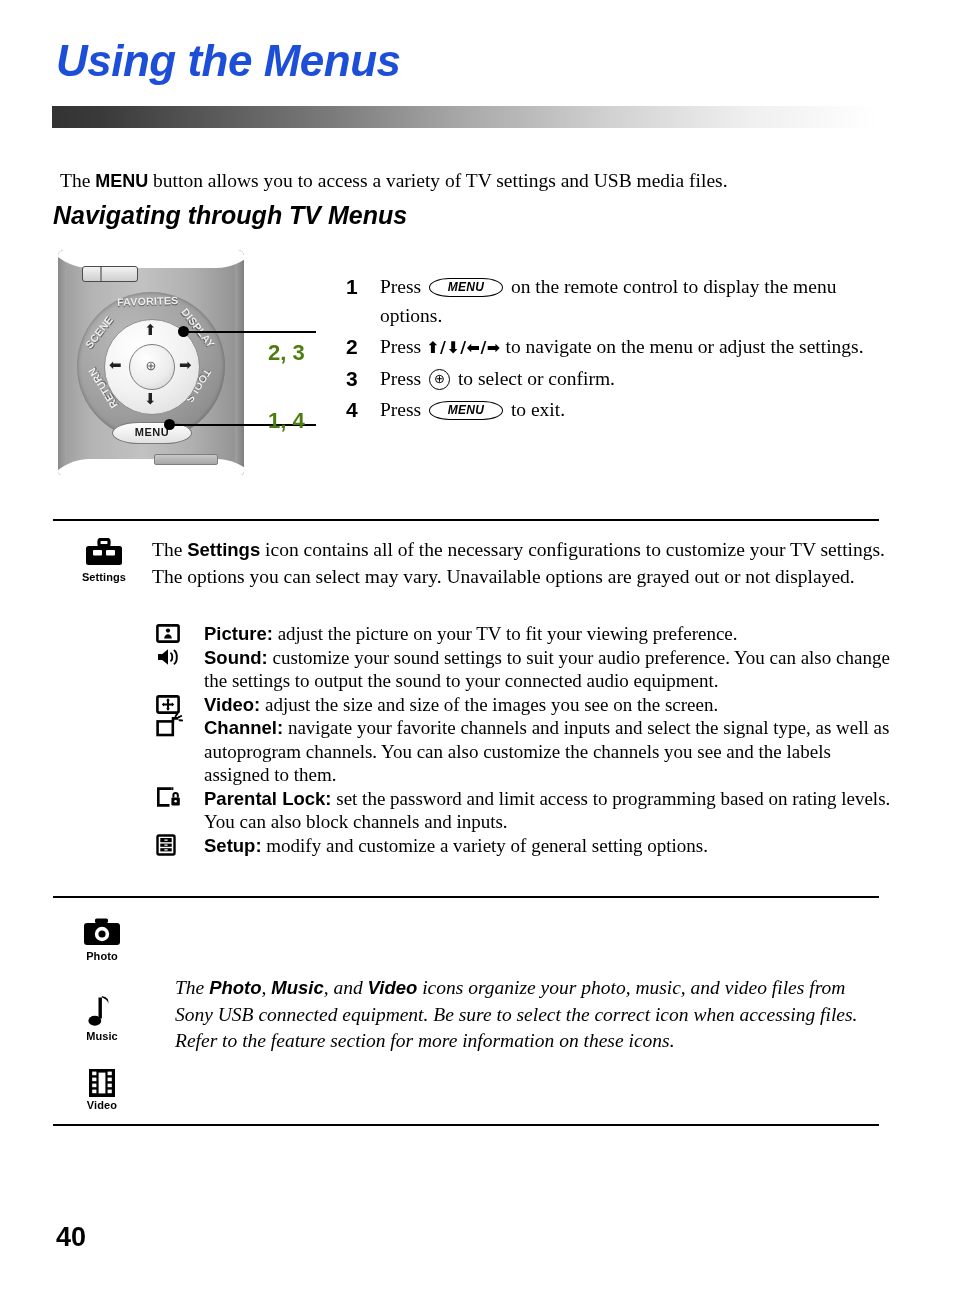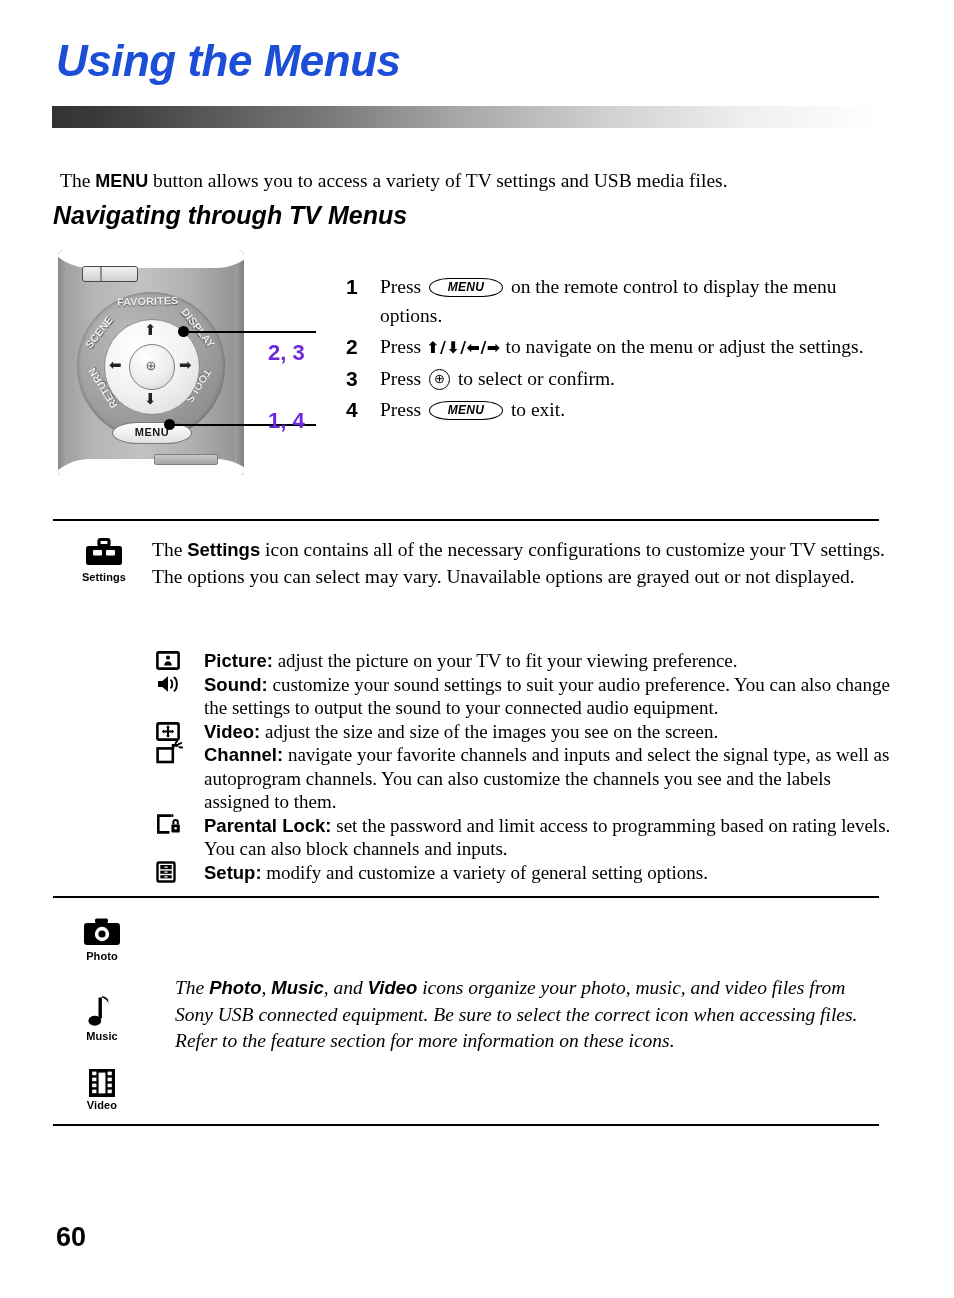--- a/index.html
+++ b/index.html
@@ -260,21 +260,21 @@
     position: absolute;
     width: 11px; height: 11px;
     border-radius: 50%;
     background: #000;
   }
   .callout-text {
     position: absolute;
     font-family: "Liberation Sans", sans-serif;
     font-weight: bold;
     font-size: 22px;
-    color: #6d28d9;
+    color: #4d7c0f;
     white-space: nowrap;
   }
 
   
   .steps {
     position: absolute;
     left: 346px;
     top: 272px;
     width: 545px;
   }
@@ -399,21 +399,20 @@
     font-weight: bold;
     font-size: 18.5px;
   }
 
   
   .bullets {
     position: absolute;
     left: 152px;
     top: 622px;
     width: 740px;
-    margin-top: 27px;
   }
   .bullet {
     position: relative;
     padding-left: 52px;
     font-size: 19px;
     line-height: 23.5px;
     margin-bottom: 0px;
   }
   .bullet .bicon {
     position: absolute;
@@ -690,15 +689,15 @@
     </span>
     <div class="icon-caption">Video</div>
   </div>
 
   <div class="media-text">
     <span>The </span><b>Photo</b><span>, </span><b>Music</b><span>, and </span><b>Video</b><span> icons organize your photo, music, and video files from Sony USB connected equipment. Be sure to select the correct icon when accessing files. Refer to the feature section for more information on these icons.</span>
   </div>
 
   <div class="hrule" style="top:1124px;"></div>
 
-  <div class="page-number">60</div>
+  <div class="page-number">40</div>
 
 </div>
 
 </body></html>

